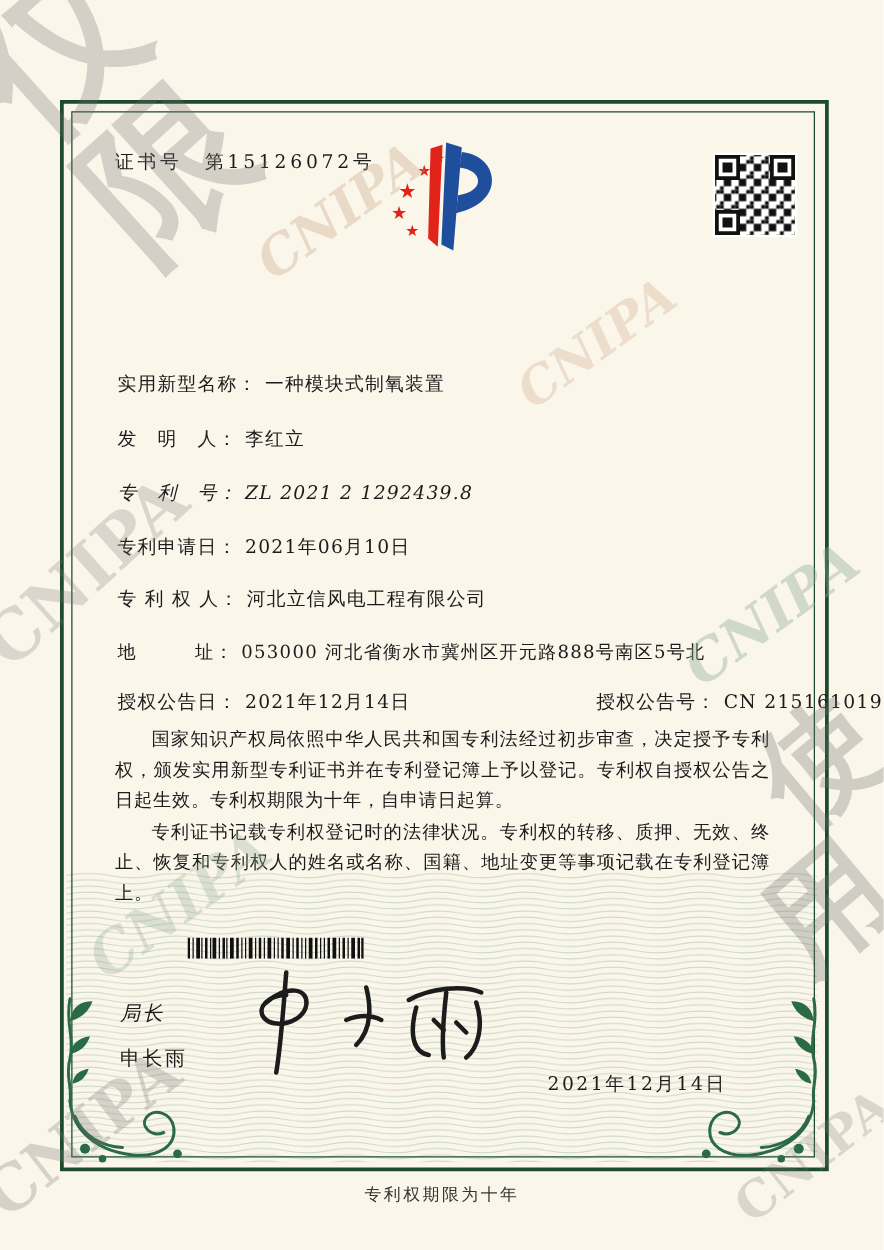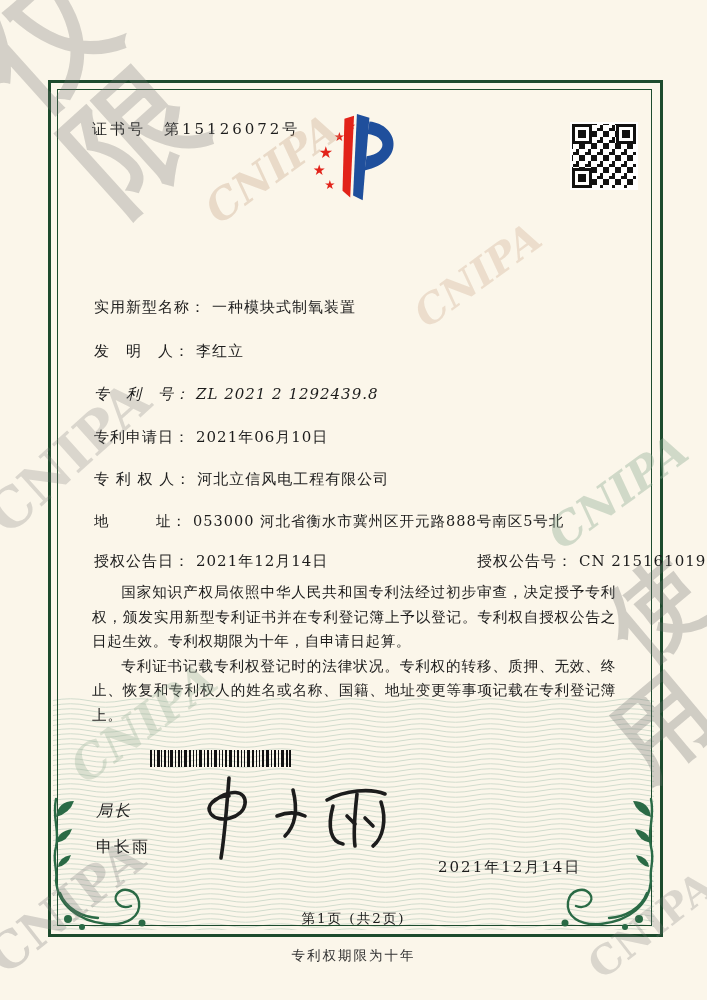--- a/index.html
+++ b/index.html
@@ -239,17 +239,16 @@
         <path d="M172,22 C170,40 168,60 170,74"></path>
         <path d="M148,34 C142,56 146,70 158,72"></path>
         <path d="M196,30 C202,48 198,66 188,74"></path>
         <path d="M162,44 l8,8"></path>
         <path d="M180,46 l8,8"></path>
       </g>
     </svg>
 
     <div class="issue-date">2021年12月14日</div>
 
-    <div class="page-no">第1页 (共2页)</div>
     <div class="note">专利权期限为十年</div>
 
   </div>
 </div>
 
 </body></html>

